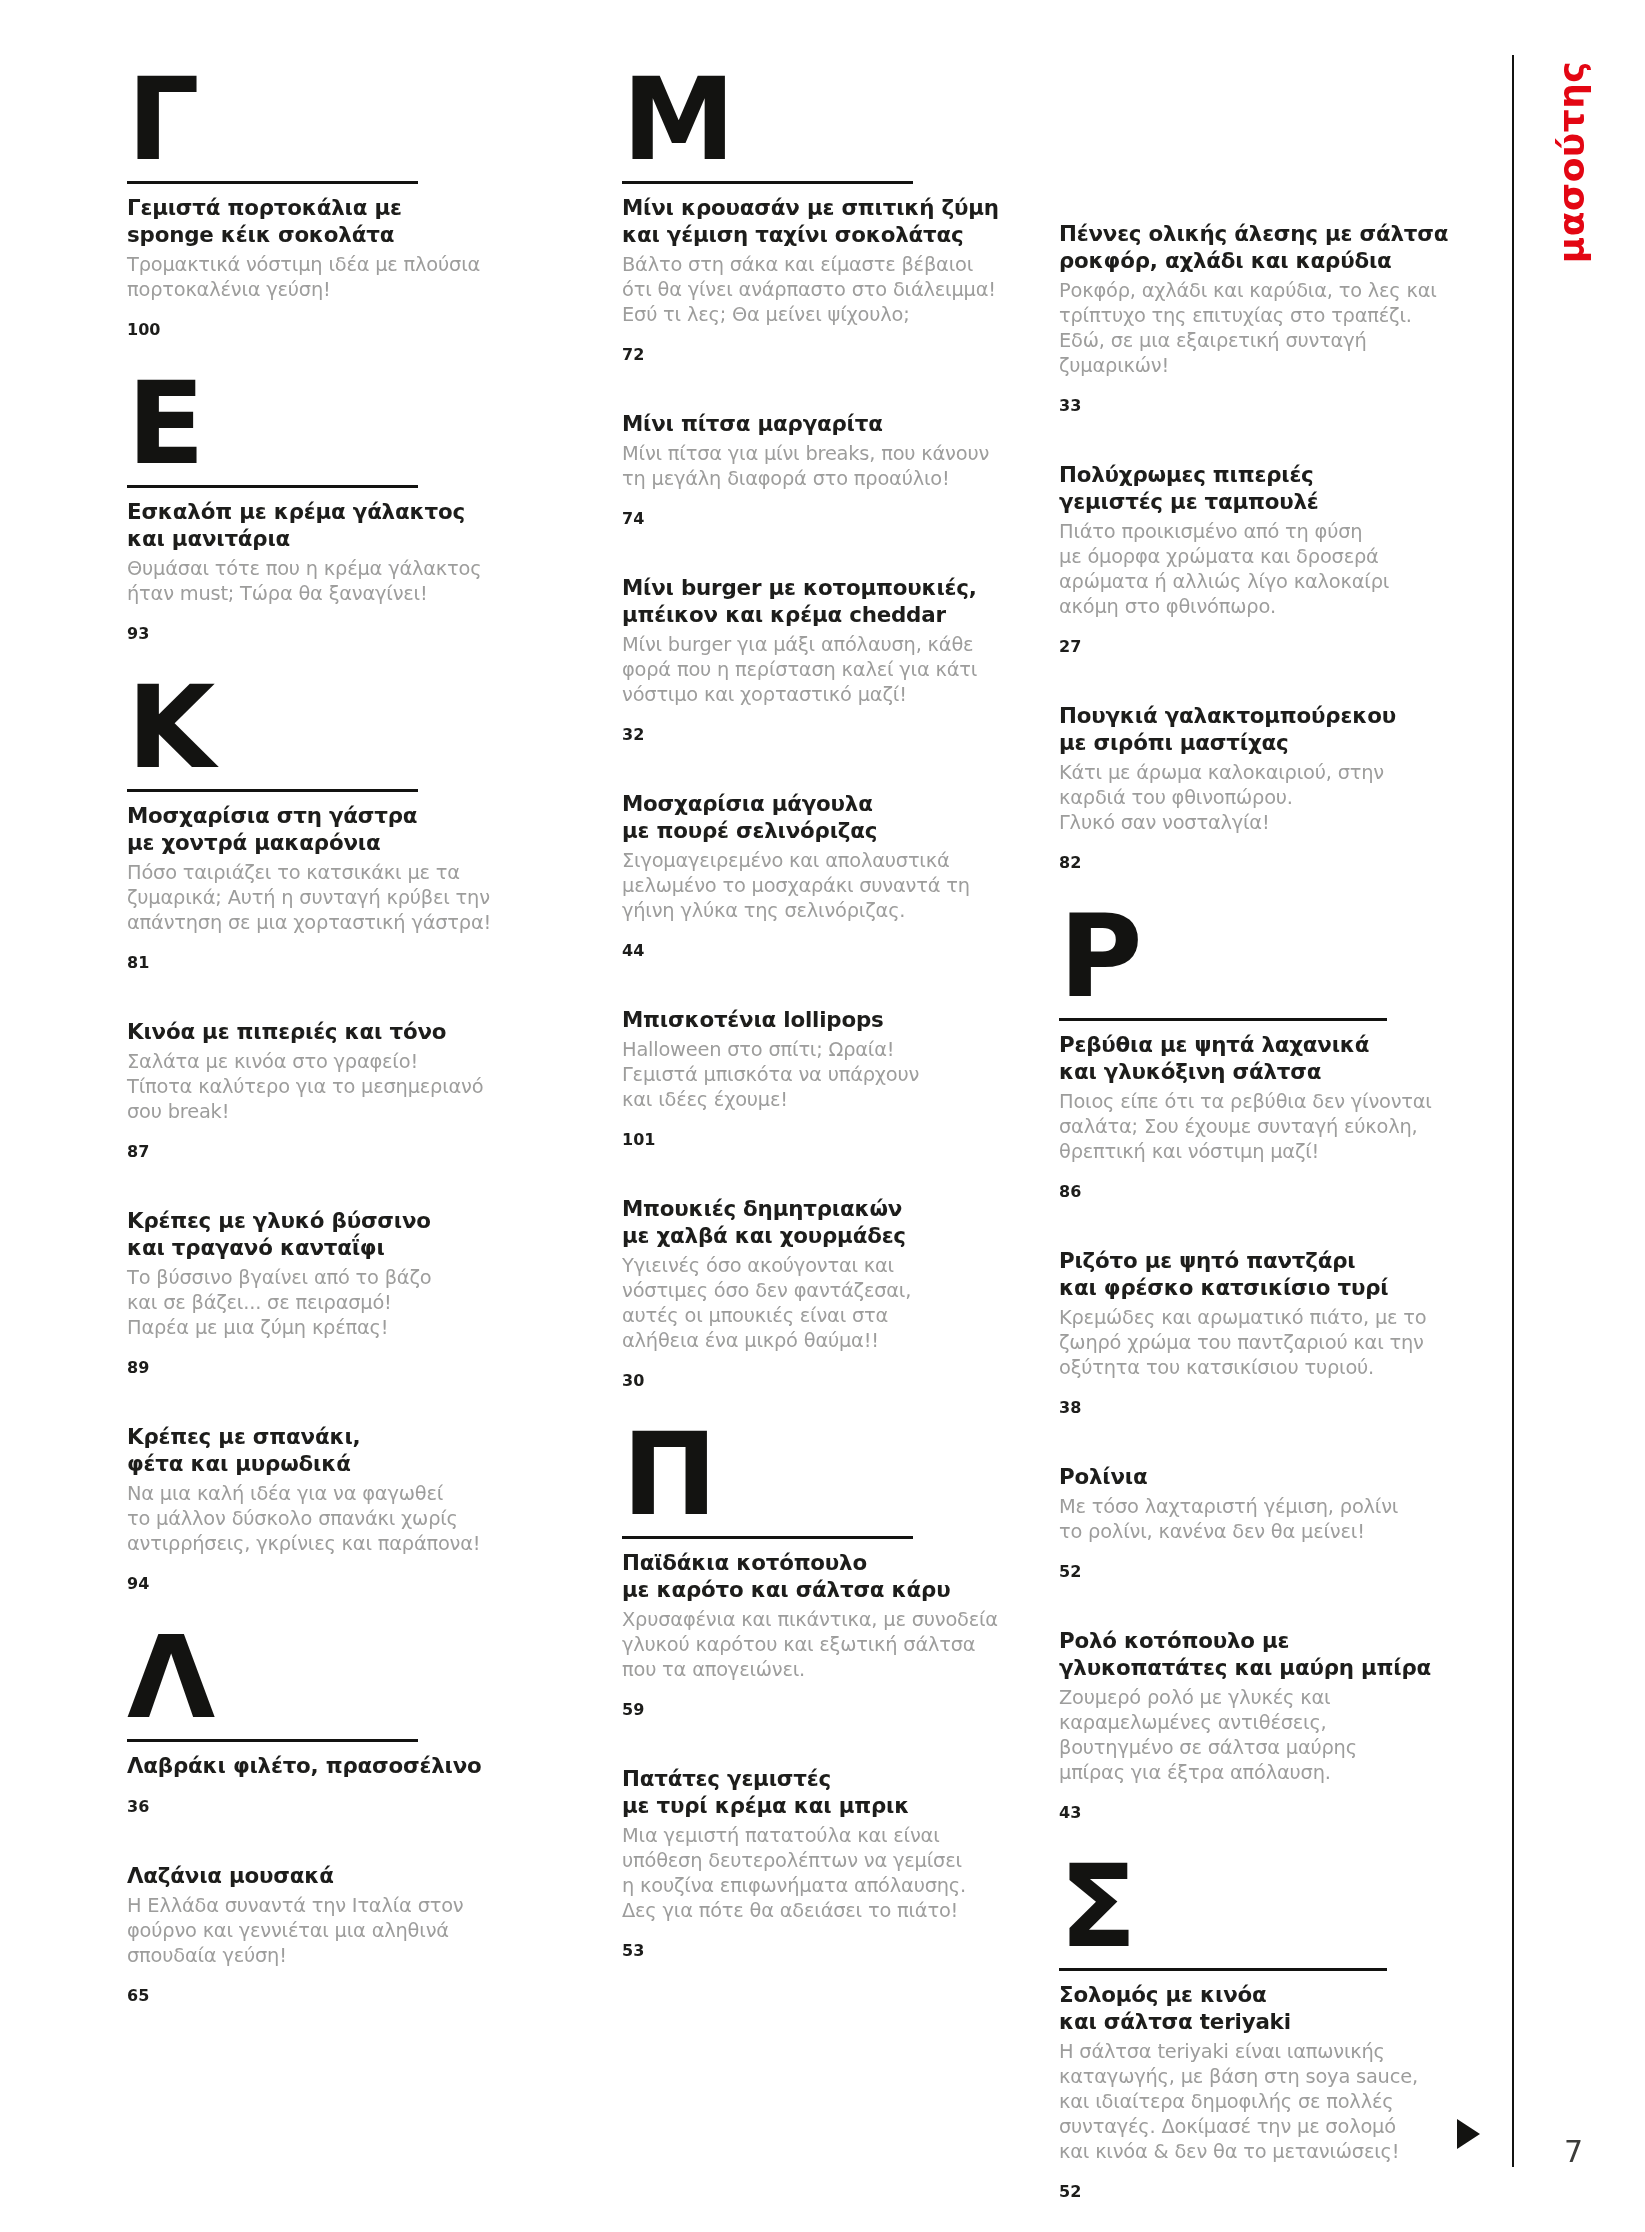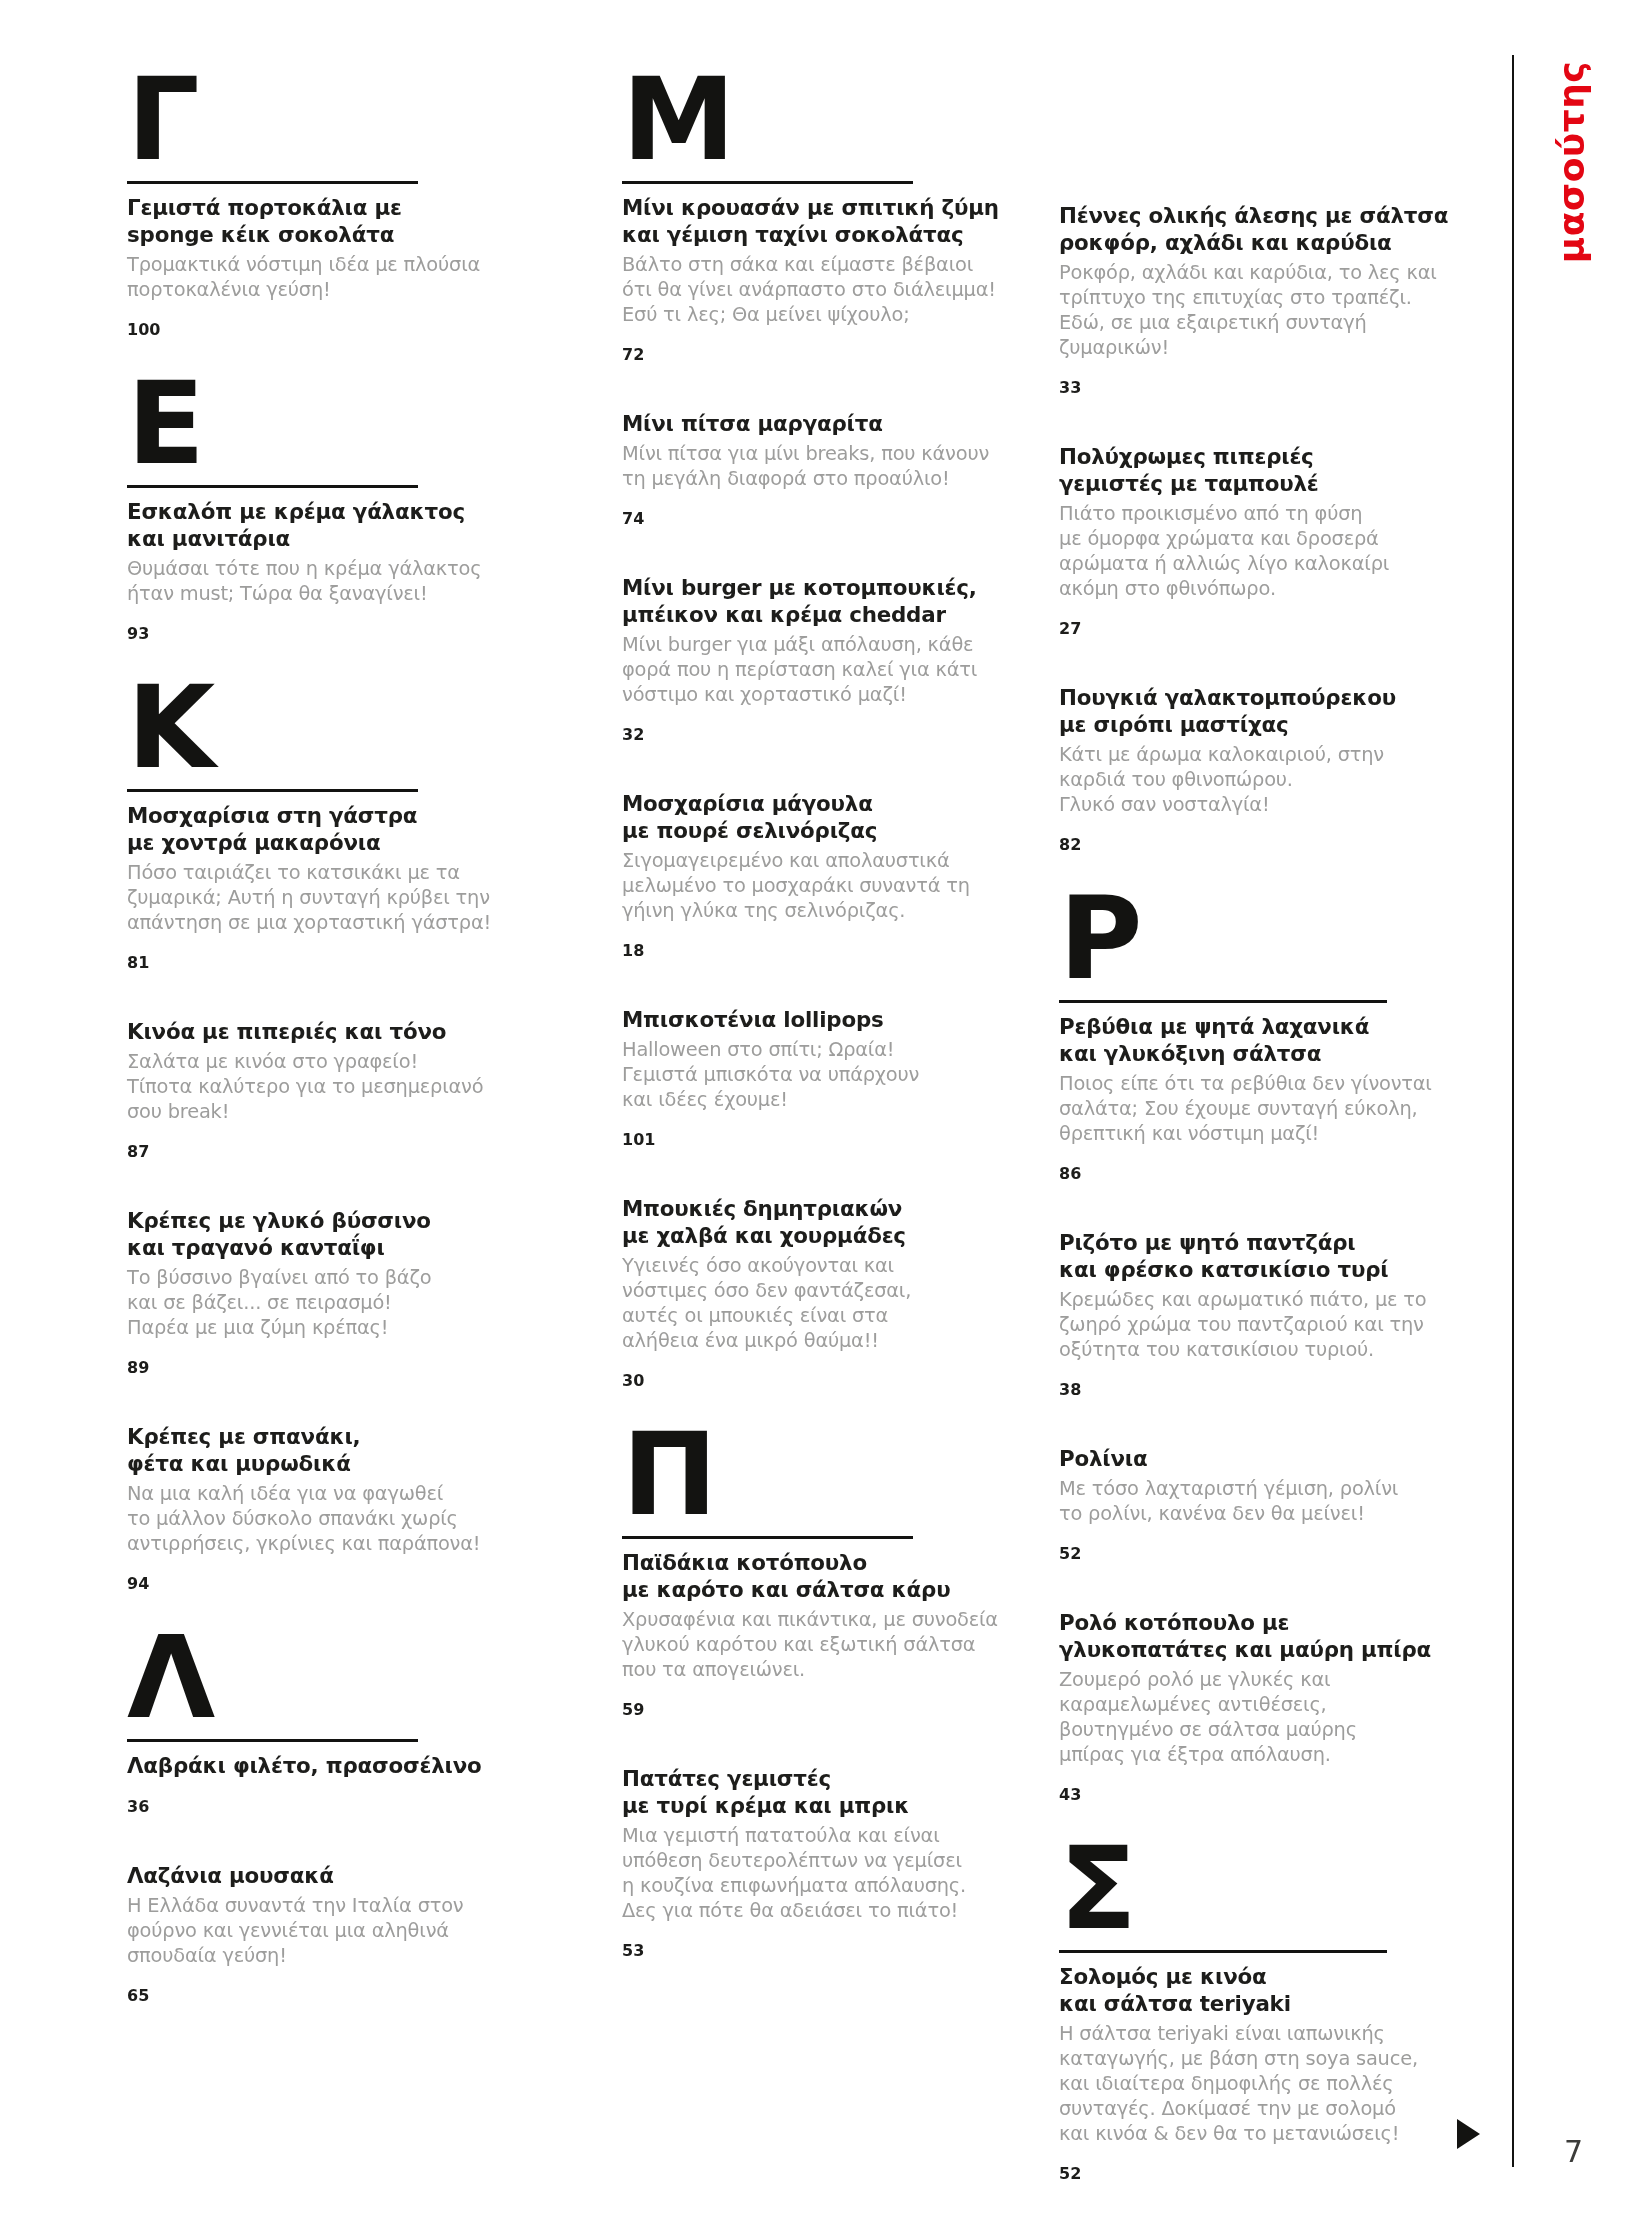--- a/index.html
+++ b/index.html
@@ -21,21 +21,21 @@
 
   .letter {
     font-size: 114px; line-height: 90px;
     font-weight: 700; letter-spacing: -3px;
     color: #131311;
   }
   .rule { border-top: 3px solid #131311; margin-top: 16px; height: 0; }
 
   .entry { margin-top: 42px; }
   .rule + .entry { margin-top: 10px; }
-  .no-letter .entry:first-child { margin-top: 0; }
+  .no-letter .entry:first-child { margin-top: 18px; }
 
   .title {
     font-size: 21.4px; line-height: 27px; font-weight: 700;
     margin: 0; white-space: pre; letter-spacing: -0.2px; color: #1d1d1b;
   }
   .desc {
     font-size: 19.4px; line-height: 25px; font-weight: 400;
     margin: 4px 0 0 0; white-space: pre; letter-spacing: -0.2px; color: #9d9d9c;
   }
   .pnum {
@@ -172,21 +172,21 @@
 φορά που η περίσταση καλεί για κάτι
 νόστιμο και χορταστικό μαζί!</p>
     <div class="pnum">32</div>
   </article>
           <article class="entry">
     <h3 class="title">Μοσχαρίσια μάγουλα
 με πουρέ σελινόριζας</h3>
     <p class="desc">Σιγομαγειρεμένο και απολαυστικά
 μελωμένο το μοσχαράκι συναντά τη
 γήινη γλύκα της σελινόριζας.</p>
-    <div class="pnum">18</div>
+    <div class="pnum">44</div>
   </article>
           <article class="entry">
     <h3 class="title">Μπισκοτένια lollipops</h3>
     <p class="desc">Halloween στο σπίτι; Ωραία!
 Γεμιστά μπισκότα να υπάρχουν
 και ιδέες έχουμε!</p>
     <div class="pnum">101</div>
   </article>
           <article class="entry">
     <h3 class="title">Μπουκιές δημητριακών

